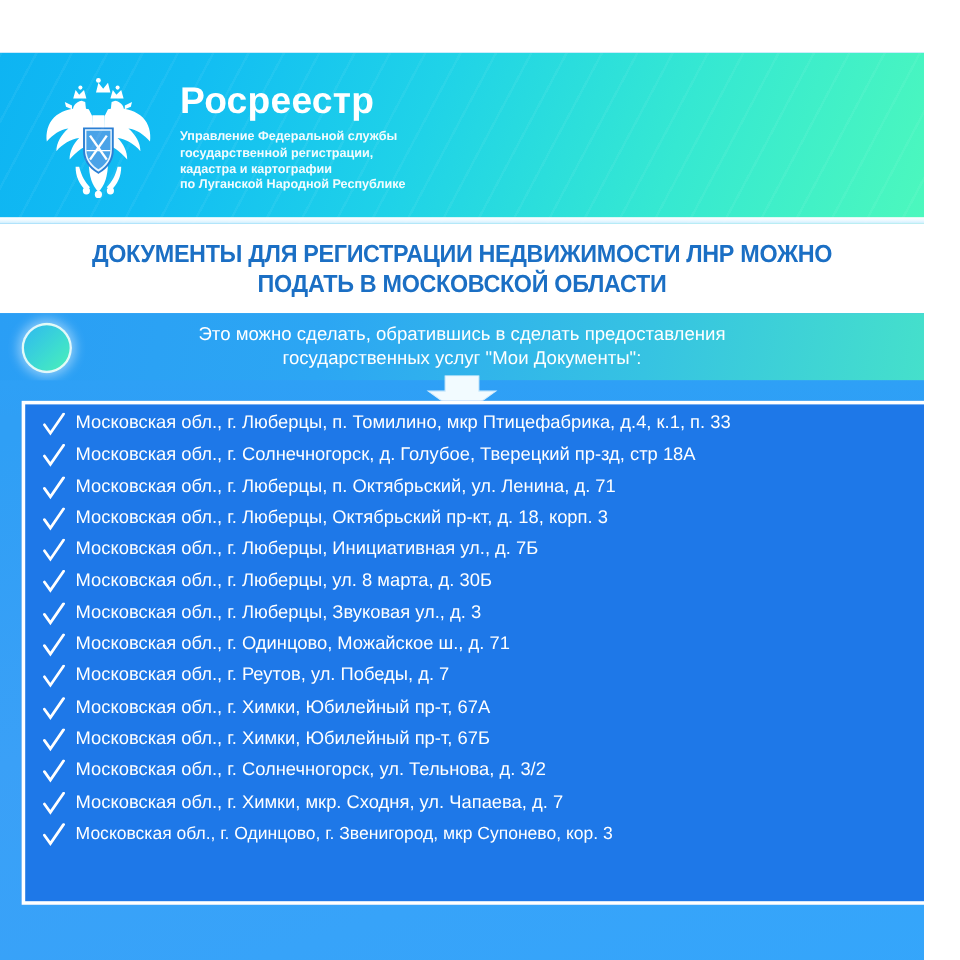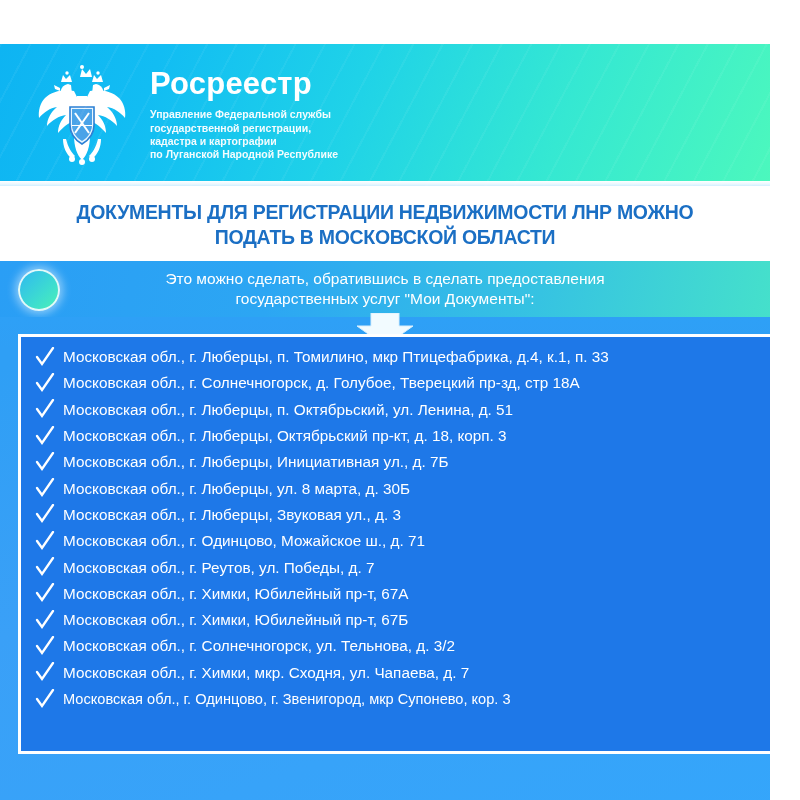--- a/index.html
+++ b/index.html
@@ -139,21 +139,21 @@
     left: 18px;
     top: 290px;
     width: 764px;
     height: 420px;
     background: #1e78e8;
     border: 3px solid #ffffff;
     padding: 7px 10px 7px 14px;
   }
   .addr-row {
     display: flex;
-    align-items: center;
+    align-items: flex-start;
     height: 26.3px;
   }
   .check {
     flex: 0 0 28px;
     display: flex;
     align-items: center;
     justify-content: flex-start;
   }
   .addr-text {
     color: #ffffff;
@@ -294,21 +294,21 @@
       </span>
       <span class="addr-text">Московская обл., г. Солнечногорск, д. Голубое, Тверецкий пр-зд, стр 18А</span>
     </div>
 
     <div class="addr-row">
       <span class="check">
         <svg width="20" height="21" viewBox="0 0 20 21">
             <path d="M2 10 L7 17 L18 1" stroke="#ffffff" stroke-width="2.3" fill="none" stroke-linecap="round"></path>
           </svg>
       </span>
-      <span class="addr-text">Московская обл., г. Люберцы, п. Октябрьский, ул. Ленина, д. 51</span>
+      <span class="addr-text">Московская обл., г. Люберцы, п. Октябрьский, ул. Ленина, д. 71</span>
     </div>
 
     <div class="addr-row">
       <span class="check">
         <svg width="20" height="21" viewBox="0 0 20 21">
             <path d="M2 10 L7 17 L18 1" stroke="#ffffff" stroke-width="2.3" fill="none" stroke-linecap="round"></path>
           </svg>
       </span>
       <span class="addr-text">Московская обл., г. Люберцы, Октябрьский пр-кт, д. 18, корп. 3</span>
     </div>

